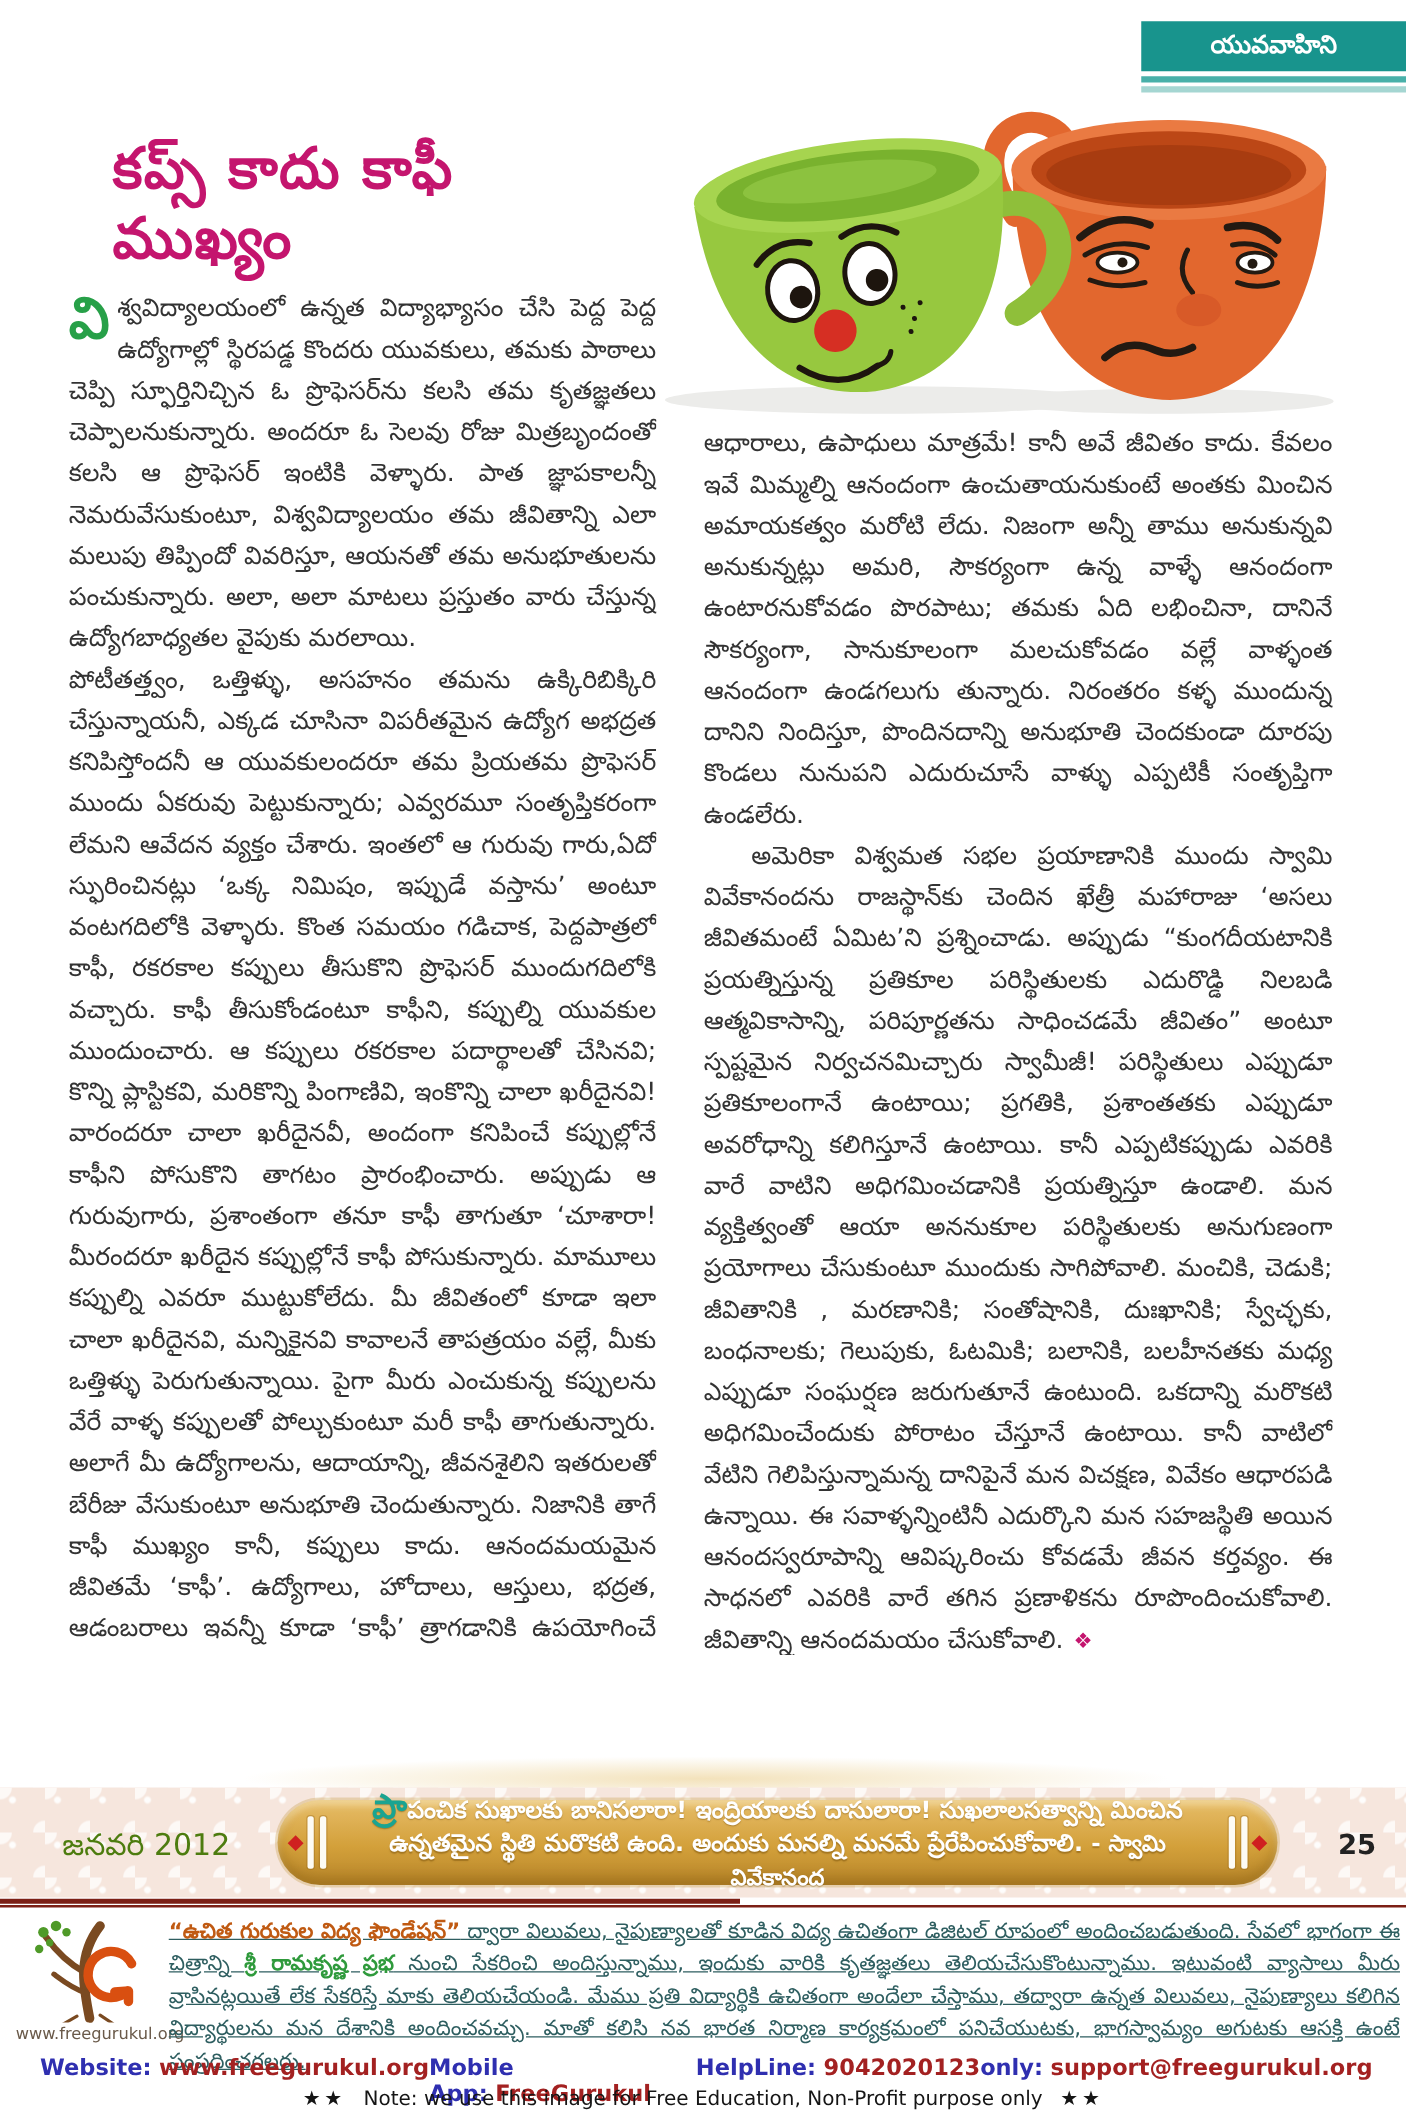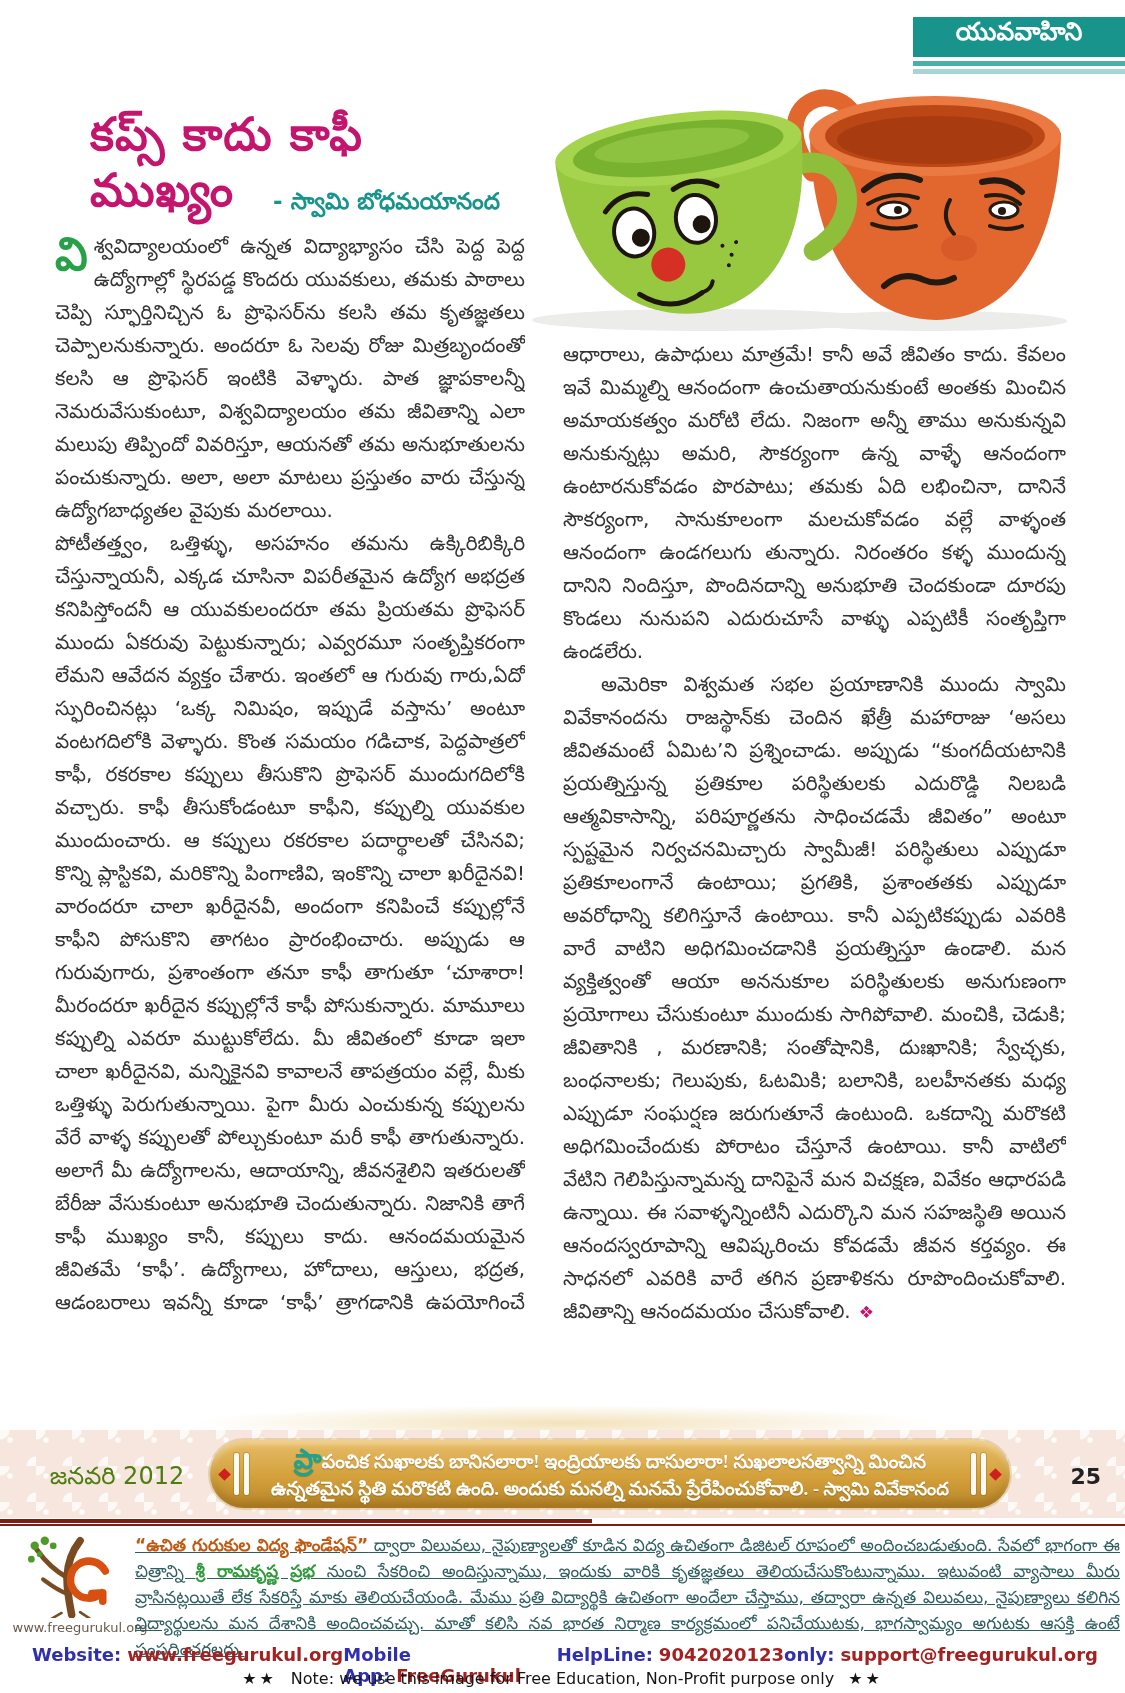--- a/index.html
+++ b/index.html
@@ -3,22 +3,22 @@
 <meta charset="utf-8">
 <style>
   html,body { margin:0; padding:0; background:#888; }
   .page {
     position:relative; width:1125px; height:1693px; background:#ffffff;
     font-family:"DejaVu Sans", sans-serif; overflow:hidden; margin:0 auto;
   }
   
   .masthead-box {
     position:absolute; top:17px; right:0; width:212px; height:40px;
-    background:#18948d; color:#fff; display:flex; align-items:flex-start; justify-content:center;
-    font-size:25px; font-weight:bold;
+    background:#18948d; color:#fff; display:flex; align-items:center; justify-content:center;
+    font-size:20px; font-weight:bold;
   }
   .stripe1 { position:absolute; top:61px; right:0; width:212px; height:5px; background:#48b0a9; }
   .stripe2 { position:absolute; top:69px; right:0; width:212px; height:5px; background:#a5d6d2; }
   
   .title {
     position:absolute; left:90px; top:106px; width:430px;
     font-size:46px; font-weight:bold; color:#c4156e; letter-spacing:1px; line-height:56px;
   }
   .byline {
     position:absolute; left:95px; top:188px; width:405px; text-align:right;
@@ -48,26 +48,26 @@
   .quote-strip {
     position:absolute; left:0; top:1430px; width:1125px; height:88px;
     background-color:#f6e6dd;
     background-image:
       radial-gradient(circle at 10px 10px, rgba(255,255,255,0.9) 2px, rgba(255,255,255,0) 3.5px),
       radial-gradient(circle at 0px 0px, rgba(255,255,255,0.75) 9px, rgba(255,255,255,0) 10px),
       radial-gradient(circle at 36px 36px, rgba(255,255,255,0.75) 9px, rgba(255,255,255,0) 10px);
     background-size:36px 36px;
   }
   .quote-banner {
-    position:absolute; left:210px; top:10px; width:800px; height:68px;
+    position:absolute; left:222px; top:10px; width:800px; height:68px;
     background:linear-gradient(#e7bd69, #d3a03a 55%, #b8862a);
     border-radius:36px; display:flex; align-items:center; justify-content:space-between;
     box-shadow: inset 0 -6px 10px rgba(120,80,10,0.35), inset 0 4px 6px rgba(255,240,200,0.55),
                 0 0 0 2px rgba(200,160,80,0.35);
-    padding:0 10px; box-sizing:border-box;font-family:Liberation Serif, serif;
+    padding:0 10px; box-sizing:border-box;
   }
   .orn { display:flex; align-items:center; gap:5px; flex:0 0 auto; }
   .orn .bar { width:5px; height:42px; background:#fdfbf4; border-radius:2px; box-shadow:0 0 0 1px rgba(150,100,20,.35); }
   .orn .diamond { width:9px; height:9px; background:#cf2020; transform:rotate(45deg); }
   .quote-text {
     flex:1 1 auto; padding:0 10px; text-align:center; color:#fff; font-weight:bold;
     font-size:19px; line-height:27px; text-shadow:0 1px 1px rgba(120,80,10,.5);
   }
   .quote-lead { color:#1aa491; font-size:27px; font-weight:bold; }
   .quote-attr { font-size:18px; }
@@ -105,21 +105,20 @@
 
 <div class="page">
 
   <div class="masthead-box">
     <span>యువవాహిని</span>
   </div>
   <div class="stripe1"></div>
   <div class="stripe2"></div>
 
   <div class="title">కప్స్ కాదు కాఫీ ముఖ్యం</div>
-  <div class="byline">- స్వామి బోధమయానంద</div>
 
   <svg class="mugs" viewBox="0 0 558 256">
     <ellipse cx="195" cy="242" rx="175" ry="11" fill="#ececea"></ellipse>
     <ellipse cx="420" cy="243" rx="135" ry="10" fill="#ececea"></ellipse>
 
     <path d="M300,95 C248,22 330,-4 345,45 C351,66 344,80 332,88" fill="none" stroke="#e2672e" stroke-width="17" stroke-linecap="round"></path>
     <g>
       <path d="M298,60 C300,160 338,240 424,242 C510,240 547,152 549,55 Z" fill="#e2672e"></path>
       <ellipse cx="423" cy="58" rx="126" ry="40" fill="#ea7a42"></ellipse>
       <ellipse cx="423" cy="58" rx="110" ry="31" fill="#bc4716"></ellipse>

